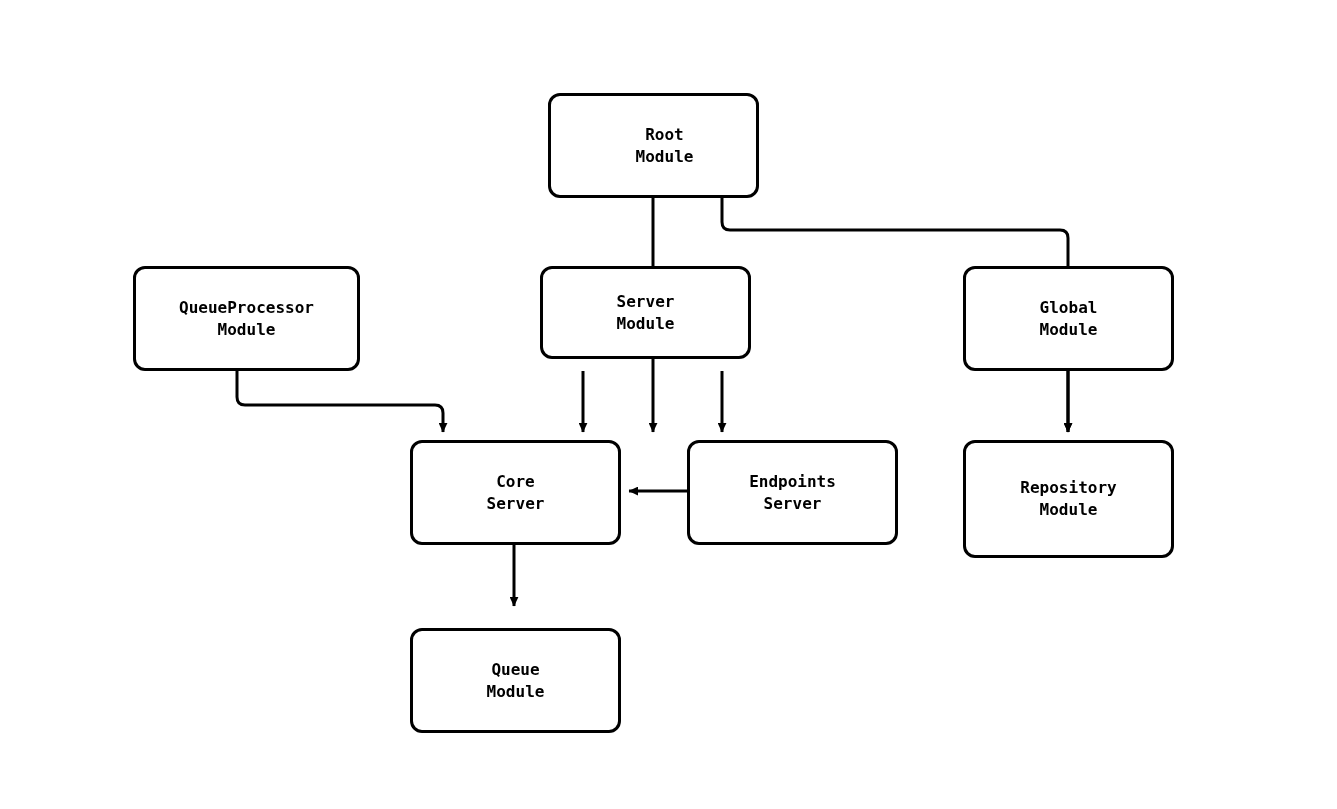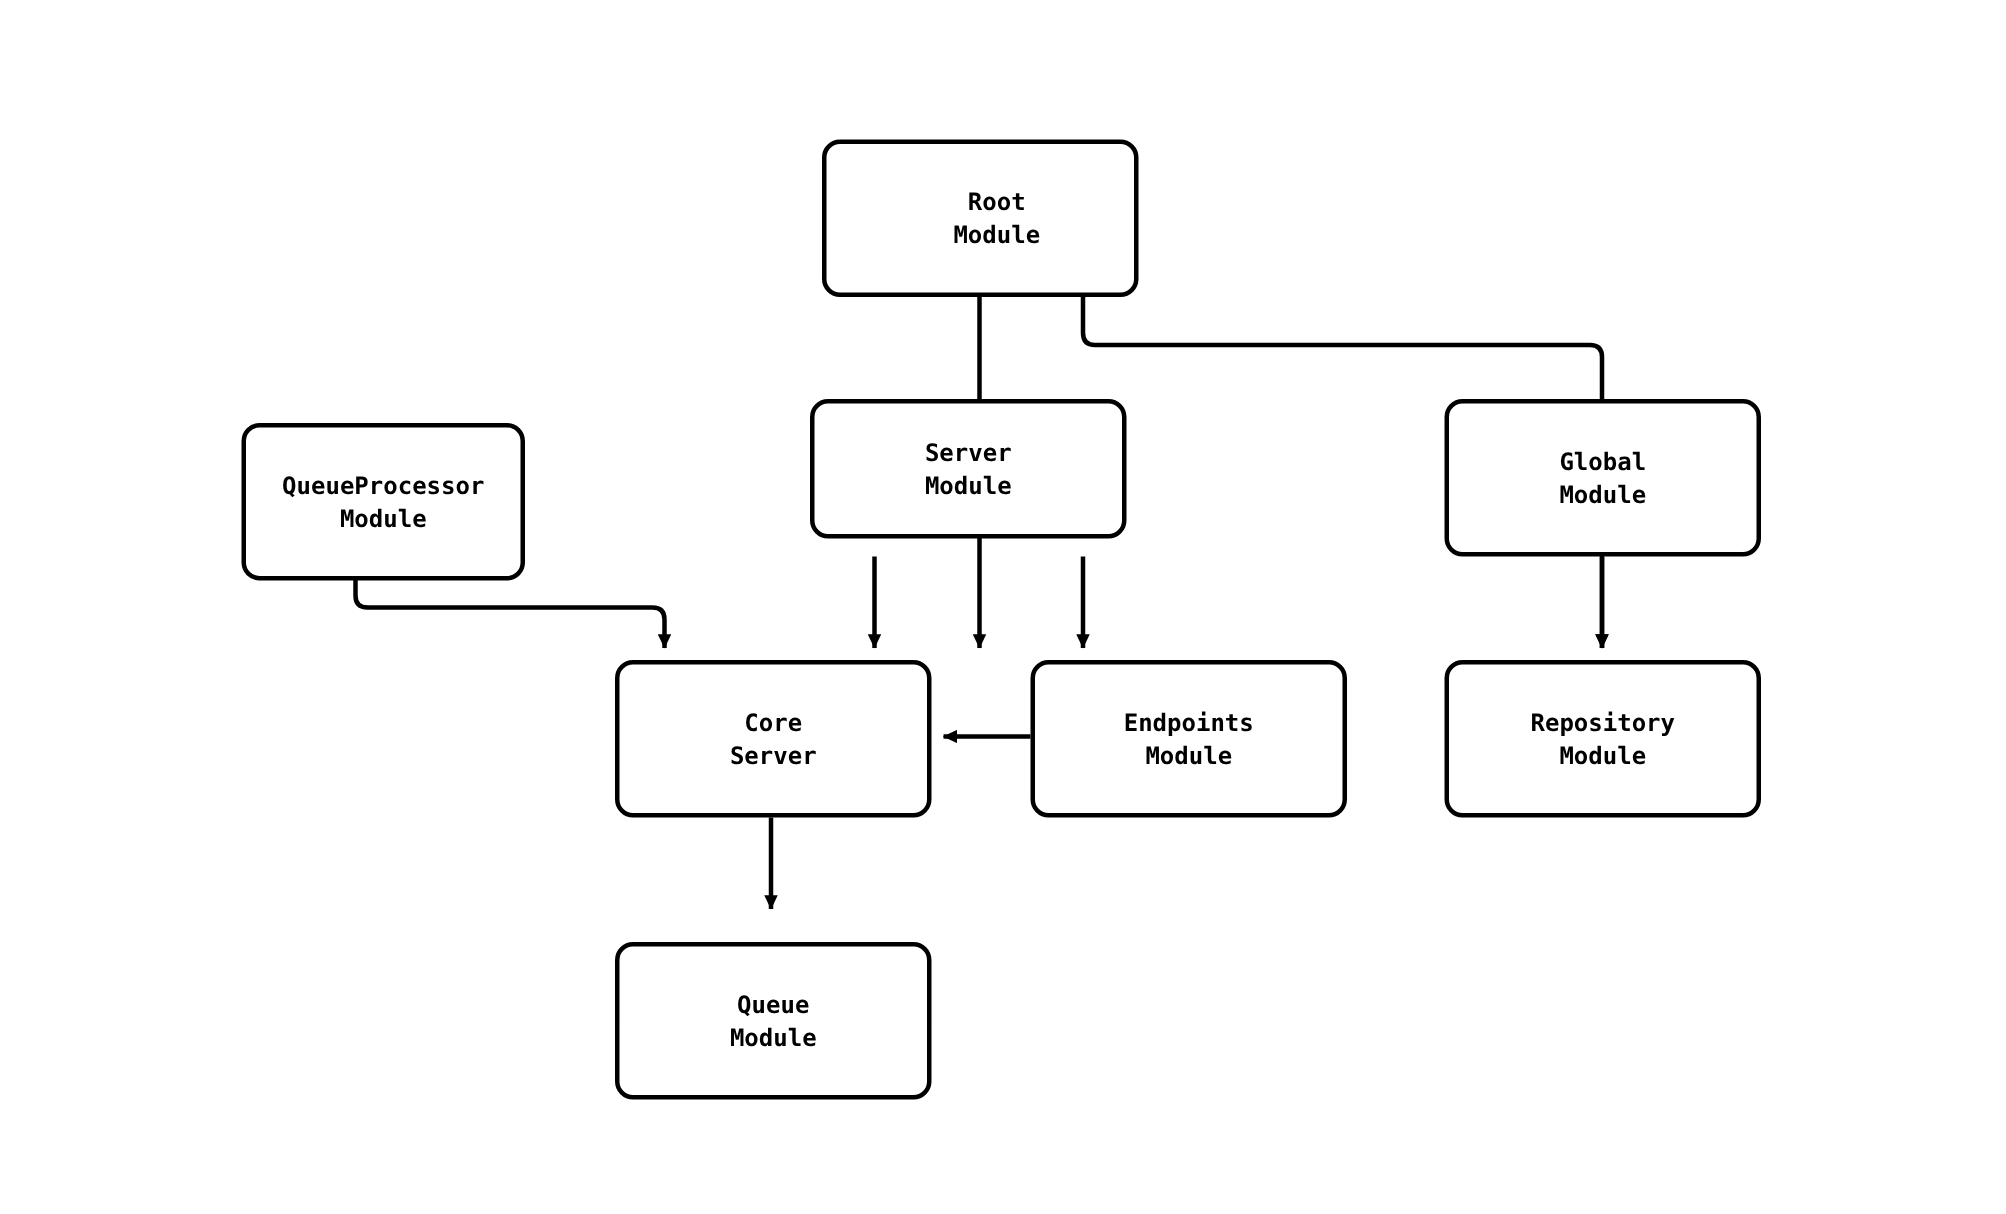--- a/index.html
+++ b/index.html
@@ -68,21 +68,21 @@
         <path d="M 687 491 L 629 491" stroke="#000000" fill="none" stroke-width="3" marker-end="url(#arrowhead)"></path>
         <path d="M 514 545 L 514 606" stroke="#000000" fill="none" stroke-width="3" marker-end="url(#arrowhead)"></path>
       </g>
   </svg>
 
   <div class="node" style="left:548px;top:93px;width:211px;height:105px;padding-left:22px;">
     <span class="node-label">Root
 Module</span>
   </div>
 
-  <div class="node" style="left:133px;top:282px;width:189px;height:105px;margin-left:28px;">
+  <div class="node" style="left:133px;top:266px;width:227px;height:105px;">
     <span class="node-label">QueueProcessor
 Module</span>
   </div>
 
   <div class="node" style="left:540px;top:266px;width:211px;height:93px;">
     <span class="node-label">Server
 Module</span>
   </div>
 
   <div class="node" style="left:963px;top:266px;width:211px;height:105px;">
@@ -90,24 +90,24 @@
 Module</span>
   </div>
 
   <div class="node" style="left:410px;top:440px;width:211px;height:105px;">
     <span class="node-label">Core
 Server</span>
   </div>
 
   <div class="node" style="left:687px;top:440px;width:211px;height:105px;">
     <span class="node-label">Endpoints
-Module</span>
+Server</span>
   </div>
 
-  <div class="node" style="left:963px;top:440px;width:211px;height:105px;">
+  <div class="node" style="left:963px;top:440px;width:211px;height:118px;">
     <span class="node-label">Repository
 Module</span>
   </div>
 
   <div class="node" style="left:410px;top:628px;width:211px;height:105px;">
     <span class="node-label">Queue
 Module</span>
   </div>
 
 </div>

